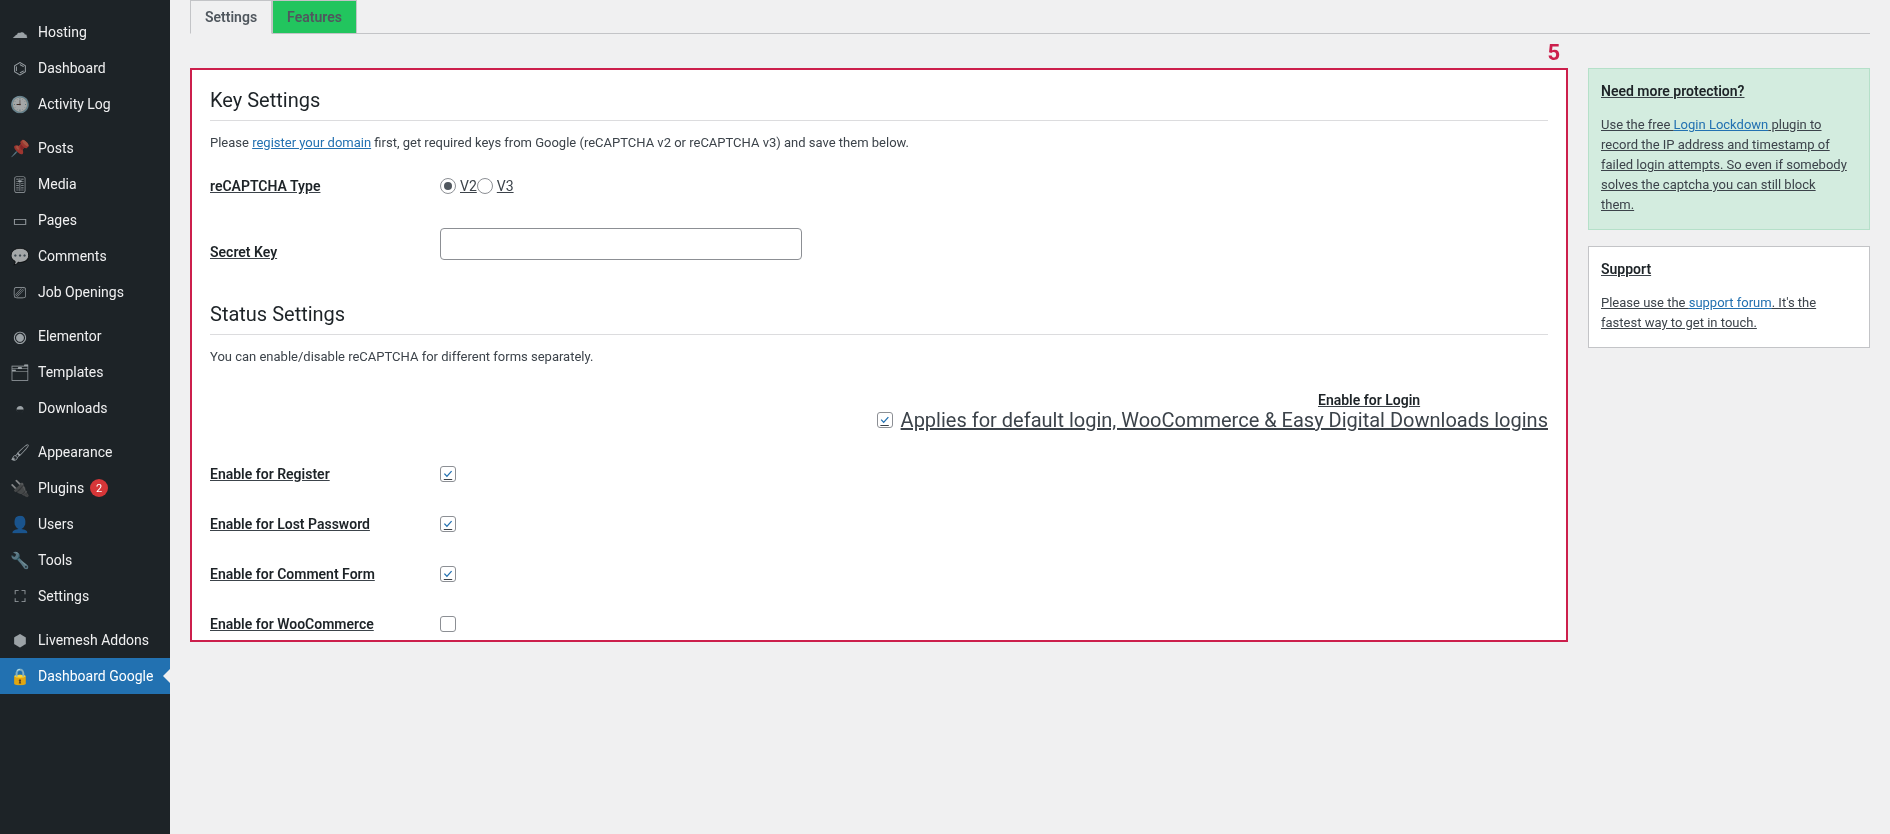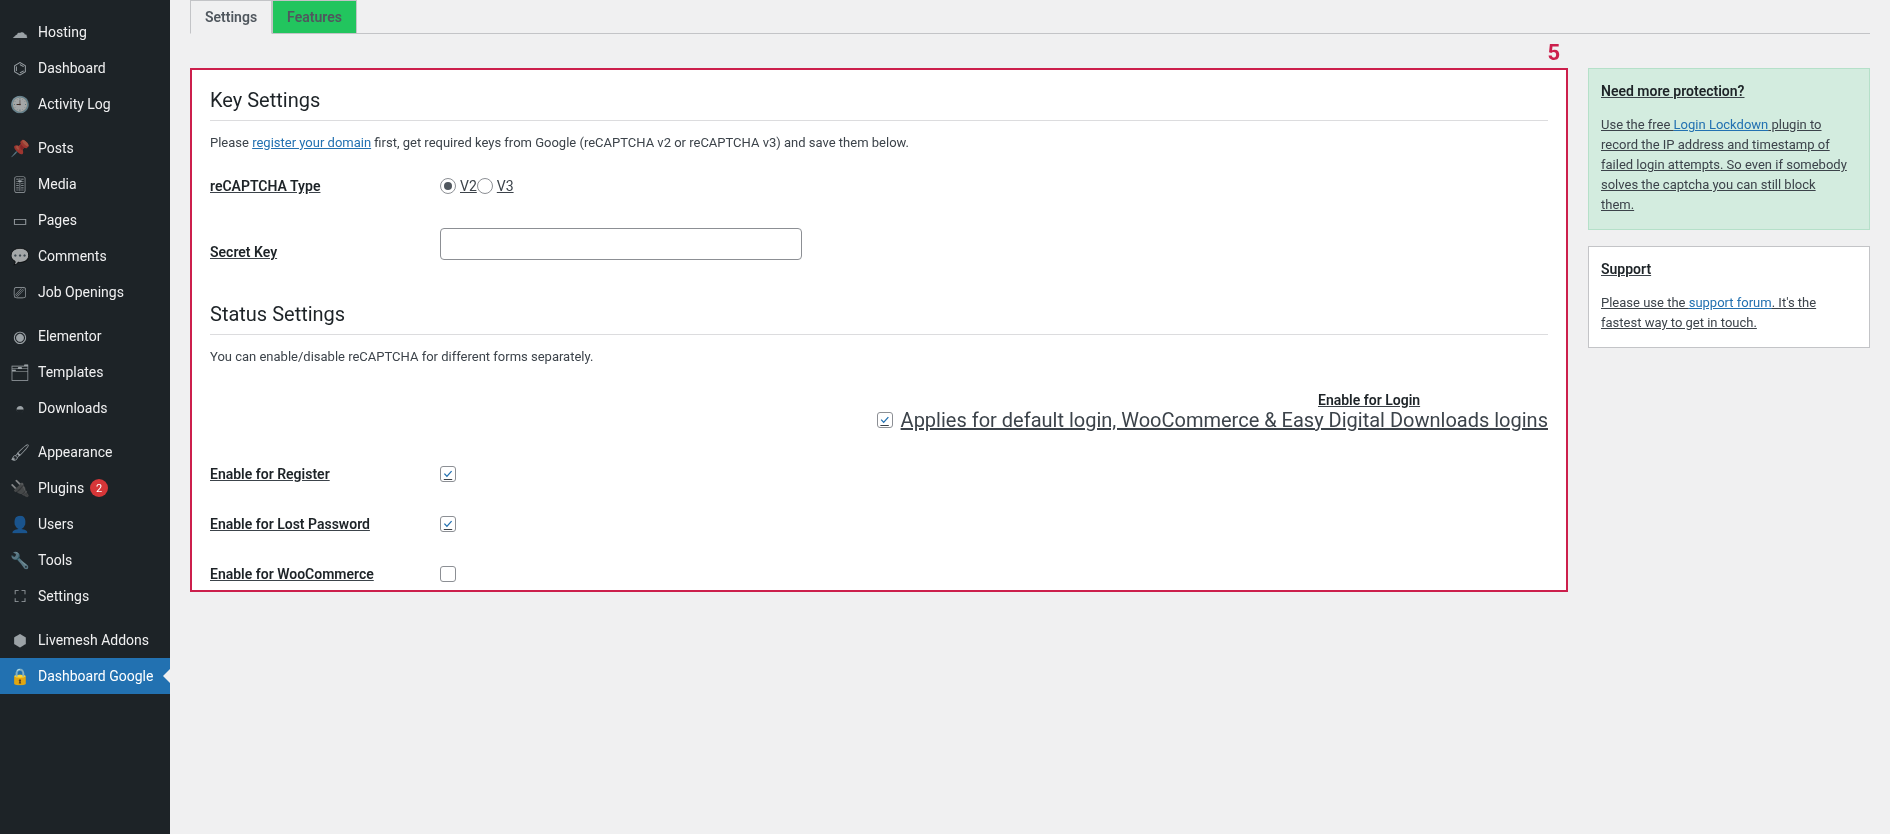--- a/index.html
+++ b/index.html
@@ -305,20 +305,26 @@
             <div class="form-ctrl">
               <span class="cb checked"></span>
             </div>
           </div>
           <div class="form-row" style="margin-bottom: 34px;">
             <div class="form-label">Enable for Lost Password</div>
             <div class="form-ctrl">
               <span class="cb checked"></span>
             </div>
           </div>
+          <div class="form-row" style="margin-bottom: 34px;">
+            <div class="form-label">Enable for Comment Form</div>
+            <div class="form-ctrl">
+              <span class="cb checked"></span>
+            </div>
+          </div>
           <div class="form-row" style="margin-bottom: 0px;">
             <div class="form-label">Enable for WooCommerce</div>
             <div class="form-ctrl">
               <span class="cb"></span>
             </div>
           </div>
         </div>
     </div>
 
     <div class="aside">

